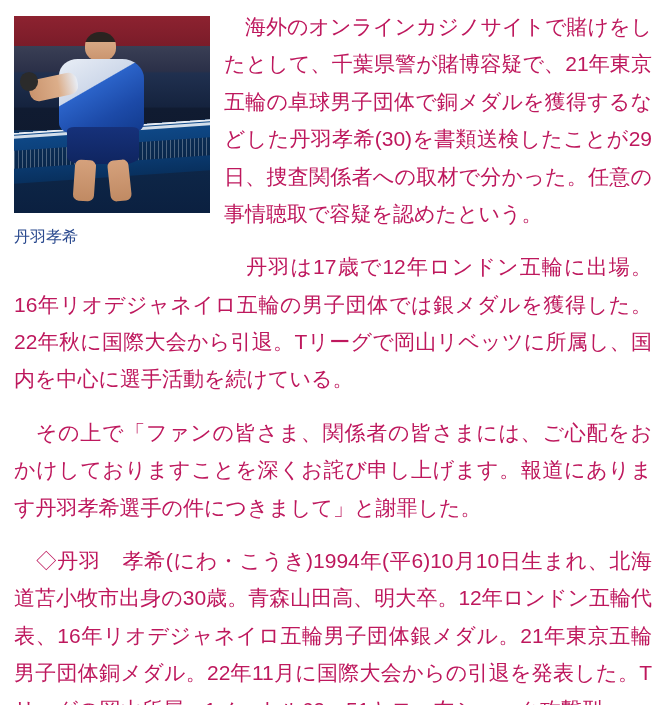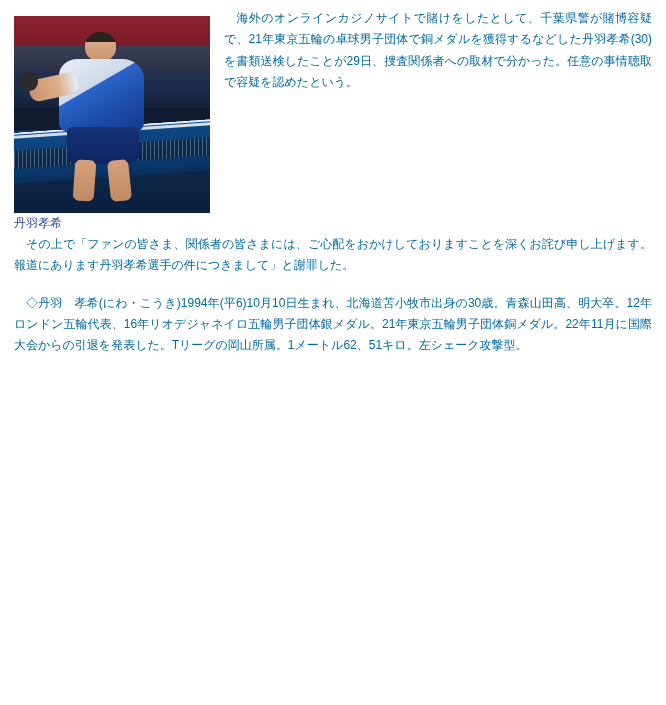--- a/index.html
+++ b/index.html
@@ -138,32 +138,32 @@
     transform: skewY(-4deg);
   }
   .photo-banner {
     position: absolute;
     left: 0; right: 0;
     top: 0;
     height: 15%;
     background: linear-gradient(180deg, #8d2230 0%, #7a1c29 100%);
   }
   .figure-caption {
-    font-size: 12px;
+    font-size: 16px;
     color: #2b4a8f;
-    margin-top: 2px;
+    margin-top: 13px;
     line-height: 1.4;
   }
   p.body {
     margin: 0 14px 16px 14px;
-    font-size: 12px;
+    font-size: 21px;
     line-height: 1.78;
     text-align: justify;
     text-justify: inter-ideograph;
-    color: #0369a1;
+    color: #be185d;
   }
   p.first {
     margin-top: 8px;
   }
   .clear { clear: both; height: 0; }
 </style>
 </head>
 <body>
 
 <div class="article">
@@ -183,17 +183,18 @@
         <div class="pl-bat"></div>
         <div class="pl-shorts"></div>
         <div class="pl-leg l"></div>
         <div class="pl-leg r"></div>
       </div>
     </div>
     <figcaption class="figure-caption">丹羽孝希</figcaption>
   </figure>
 
   <p class="body first">　海外のオンラインカジノサイトで賭けをしたとして、千葉県警が賭博容疑で、21年東京五輪の卓球男子団体で銅メダルを獲得するなどした丹羽孝希(30)を書類送検したことが29日、捜査関係者への取材で分かった。任意の事情聴取で容疑を認めたという。</p>
+  <p class="body">　丹羽は17歳で12年ロンドン五輪に出場。16年リオデジャネイロ五輪の男子団体では銀メダルを獲得した。22年秋に国際大会から引退。Tリーグで岡山リベッツに所属し、国内を中心に選手活動を続けている。</p>
   <div class="clear"></div>
   <p class="body">　その上で「ファンの皆さま、関係者の皆さまには、ご心配をおかけしておりますことを深くお詫び申し上げます。報道にあります丹羽孝希選手の件につきまして」と謝罪した。</p>
   <p class="body">　◇丹羽　孝希(にわ・こうき)1994年(平6)10月10日生まれ、北海道苫小牧市出身の30歳。青森山田高、明大卒。12年ロンドン五輪代表、16年リオデジャネイロ五輪男子団体銀メダル。21年東京五輪男子団体銅メダル。22年11月に国際大会からの引退を発表した。Tリーグの岡山所属。1メートル62、51キロ。左シェーク攻撃型。</p>
 
 </div>
 
 </body></html>

